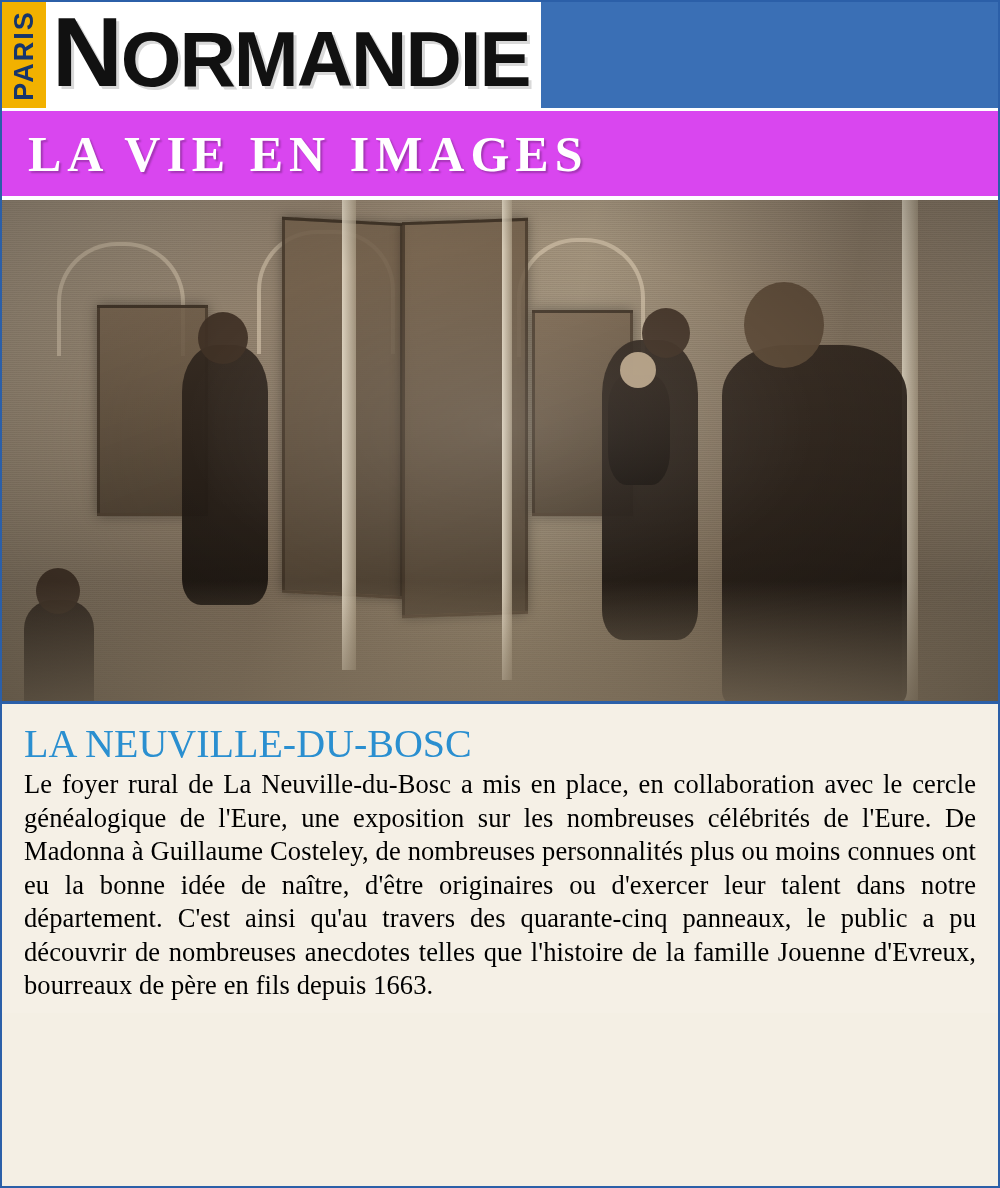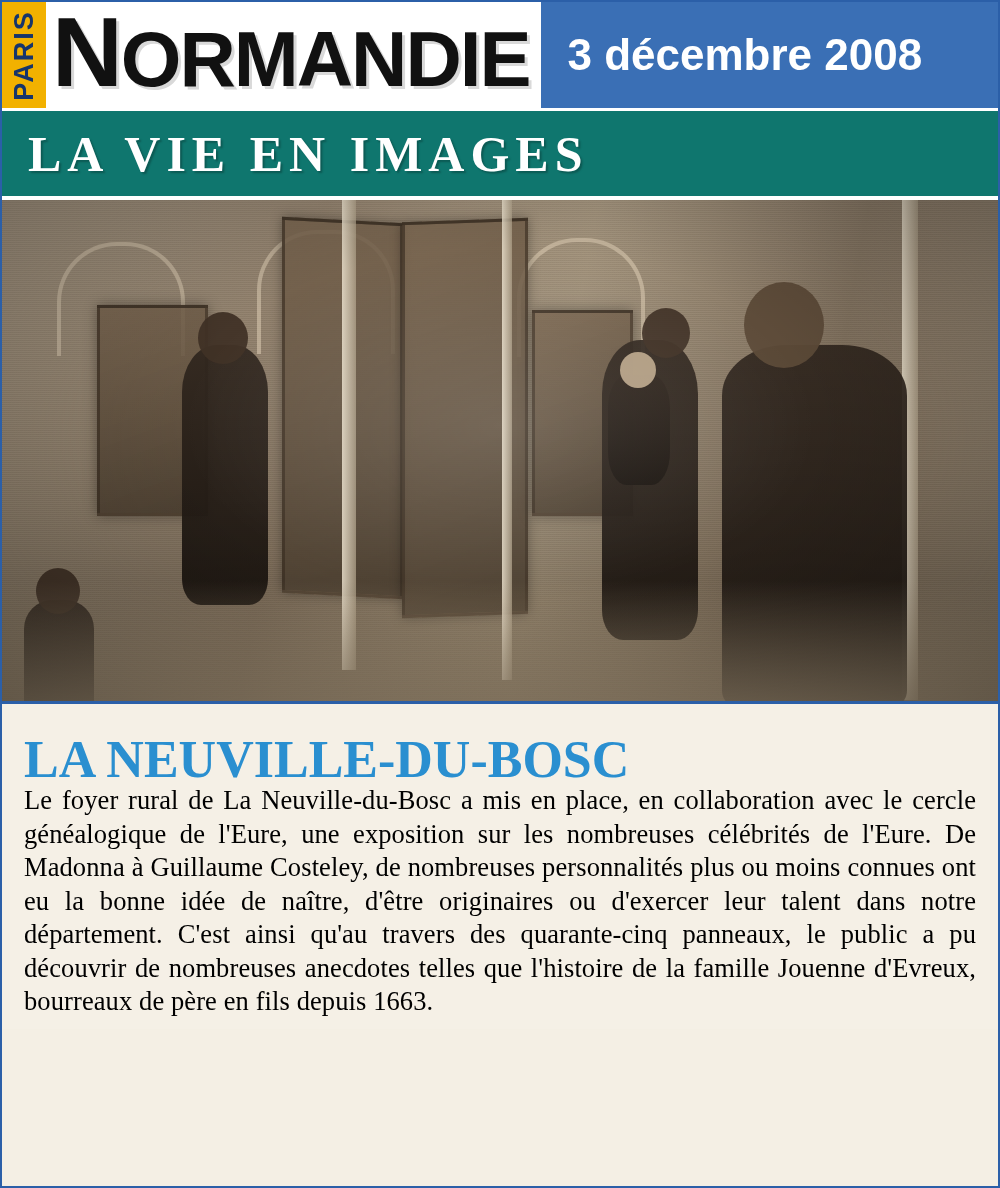--- a/index.html
+++ b/index.html
@@ -80,21 +80,21 @@
     font-size: 44px;
     color: #ffffff;
     margin-left: 26px;
     white-space: nowrap;
     letter-spacing: 0px;
   }
 
   
   .section-band {
     height: 88px;
-    background: #0f766e;
+    background: #d946ef;
     display: flex;
     align-items: center;
     border-top: 3px solid #ffffff;
     box-sizing: border-box;
   }
   .section-band .label {
     font-family: "Liberation Serif", serif;
     font-weight: bold;
     font-size: 50px;
     color: #ffffff;
@@ -162,26 +162,26 @@
 
   
   .article {
     background: #f5f0e6;
     padding: 16px 22px 10px 22px;
     box-sizing: border-box;
     border-top: 3px solid #2b5fa8;
   }
   .kicker {
     font-family: "Liberation Serif", serif;
-    font-weight: bold;
-    font-size: 52px;
+    font-weight: normal;
+    font-size: 40px;
     line-height: 44px;
     color: #2a8fd0;
     letter-spacing: 0px;
-    margin: 18px 0 2px 0;
+    margin: 2px 0 2px 0;
   }
   .headline {
     font-family: "Liberation Serif", serif;
     font-size: 41px;
     line-height: 46px;
     color: #231f1c;
     margin: 4px 0 10px 0;
   }
   .body {
     font-family: "Liberation Serif", serif;
@@ -198,21 +198,20 @@
 
 <div class="page">
 
   <div class="masthead">
     <div class="paris-vertical">
       <span>PARIS</span>
     </div>
     <div class="normandie-wrap">
       <div class="normandie"><span class="cap">N</span><span>ORMANDIE</span></div>
     </div>
-    <div class="issue-date">3 décembre 2008</div>
   </div>
 
   <div class="section-band">
     <div class="label">LA VIE EN IMAGES</div>
   </div>
 
   <div class="photo">
     <div class="grain"></div>
 
     <div class="p-arch" style="left:55px; top:42px; width:120px; height:110px;"></div>

